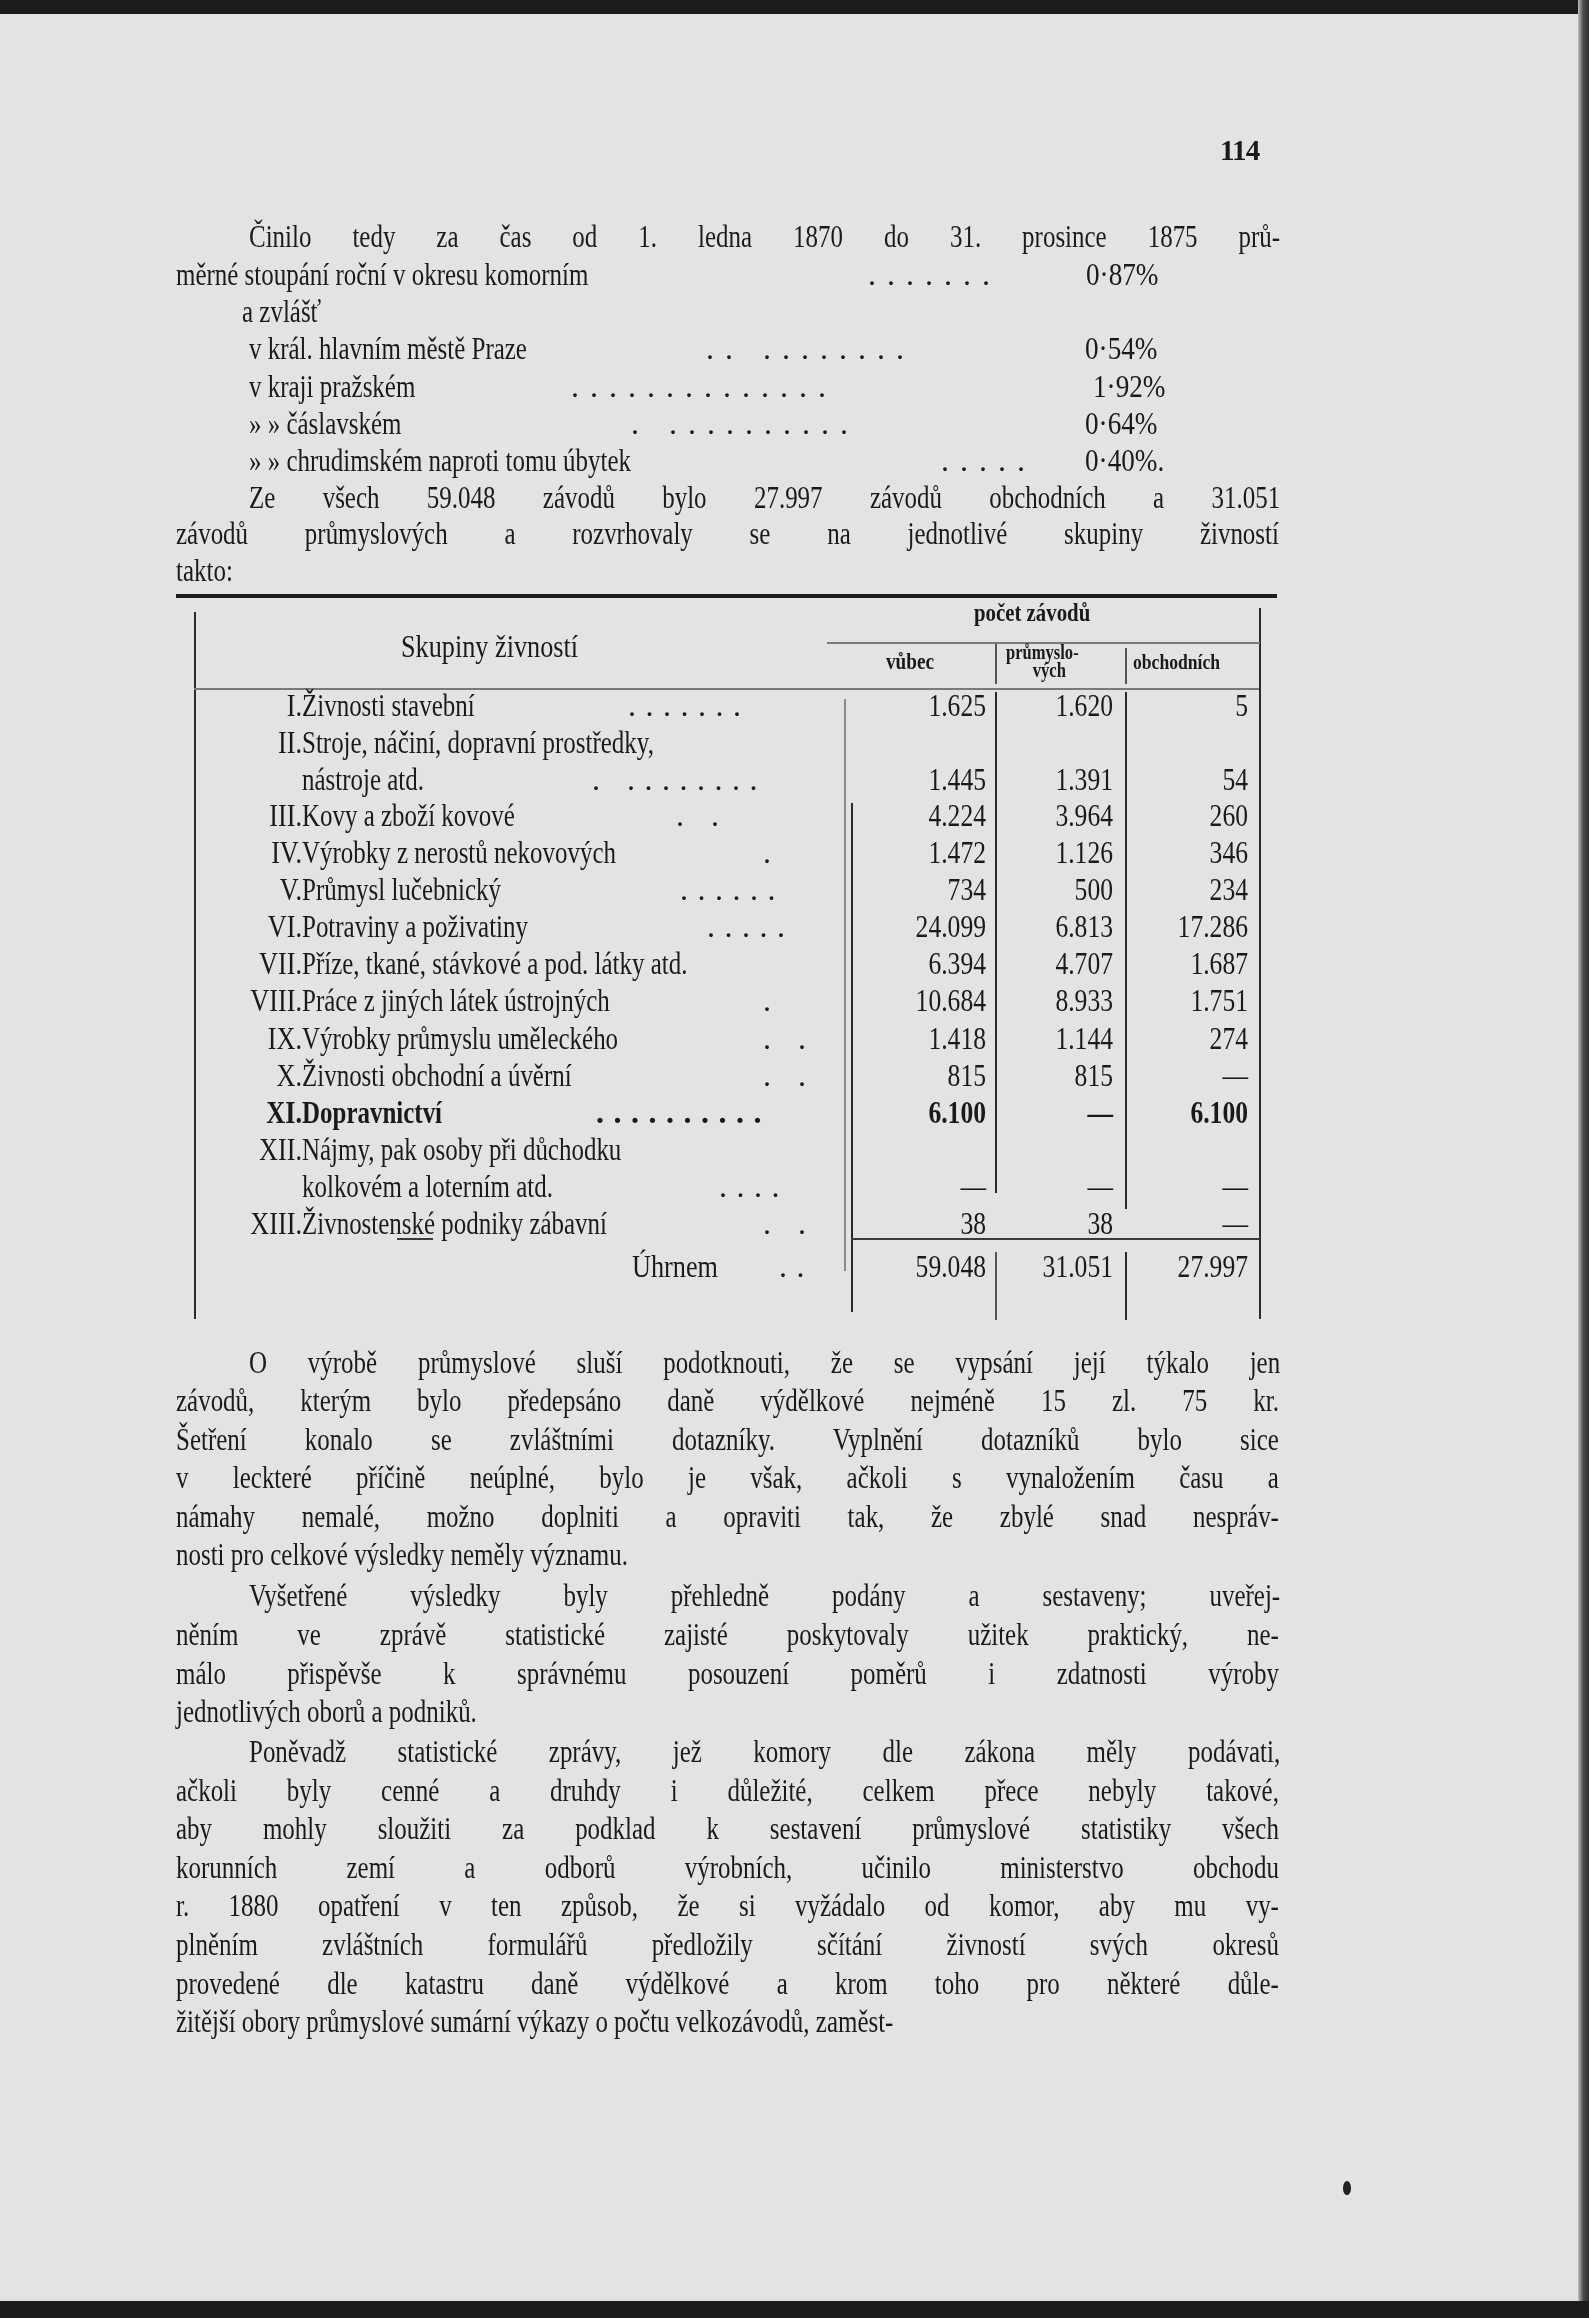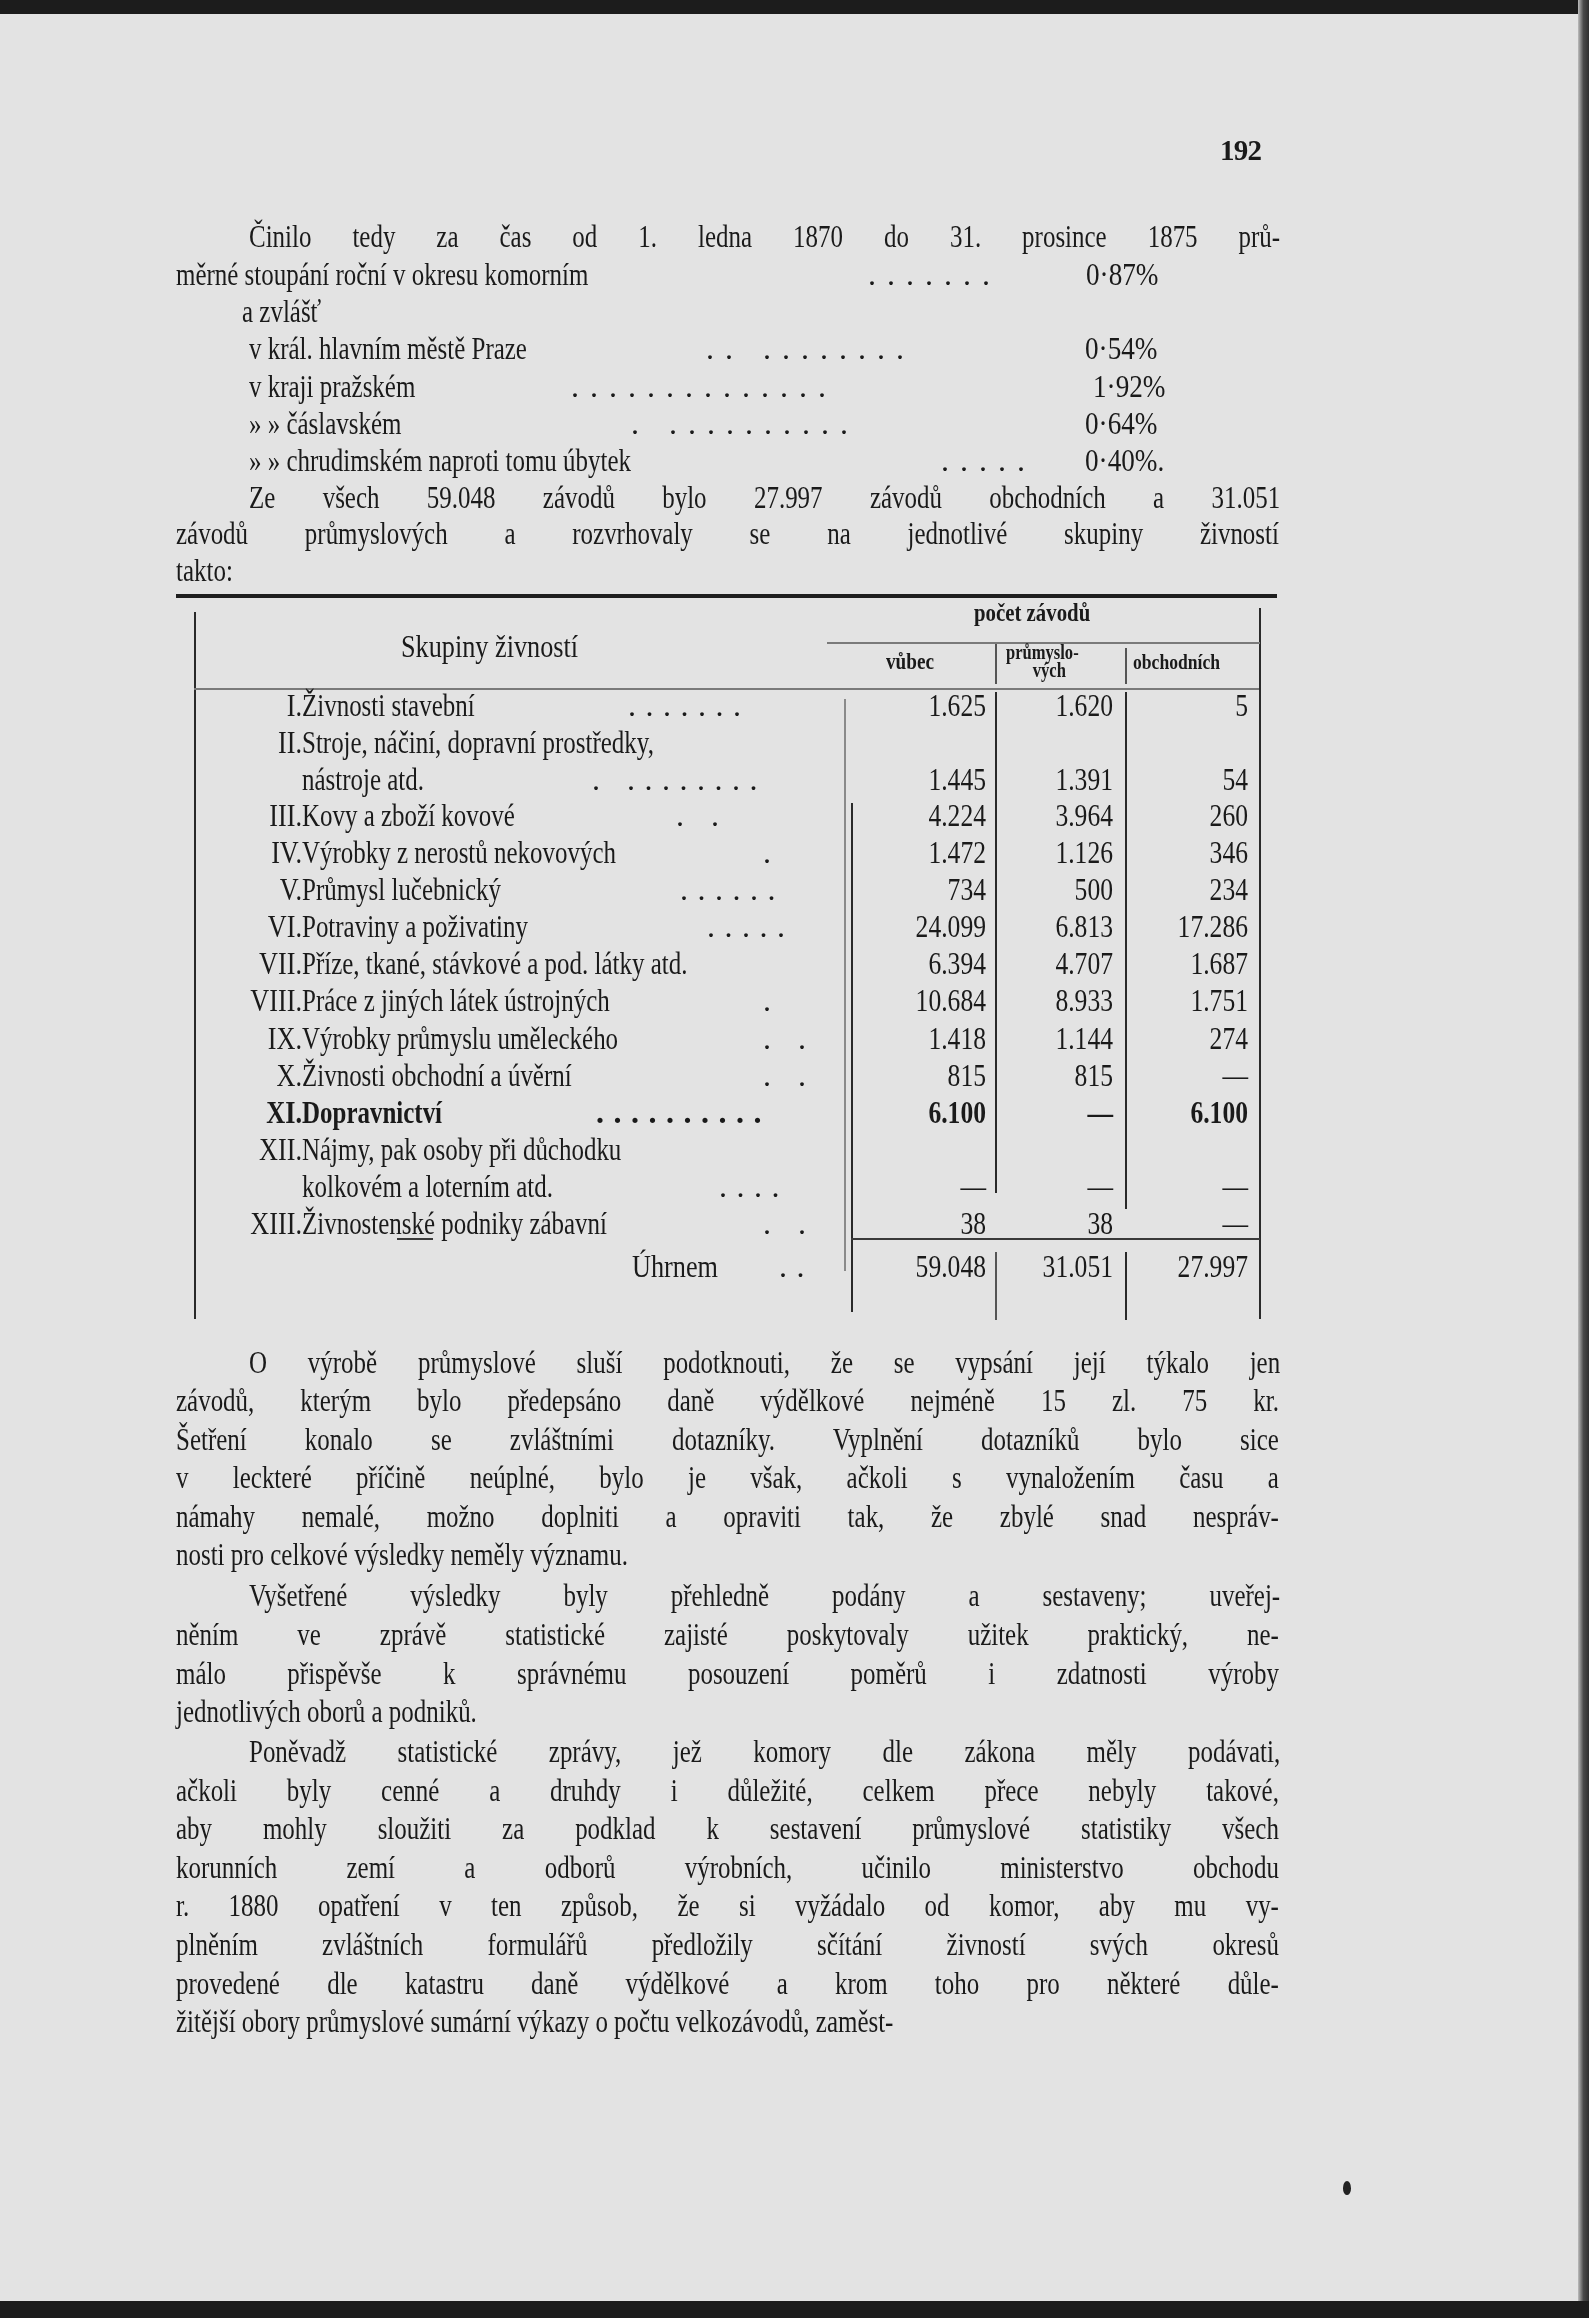--- a/index.html
+++ b/index.html
@@ -47,21 +47,21 @@
   .mark { position: absolute; left: 1343px; top: 2181px; width: 8px; height: 14.3px; border-radius: 50% 50% 45% 45%; background: #222; }
 </style>
 </head>
 <body>
 
 <div class="frame-top"></div>
 <div class="page"></div>
 <div class="frame-right"></div>
 <div class="frame-bottom"></div>
 
-<div class="page-number">192</div>
+<div class="page-number">114</div>
 
 <div class="line" style="left: 249px; top: 216px; width: 1322px; text-align: justify; text-align-last: justify;">Činilo tedy za čas od 1. ledna 1870 do 31. prosince 1875 prů-</div>
 <div class="rate-row" style="left:176px; top:254px;">
   <span class="rate-label" style="left:0;">měrné stoupání roční v okresu komorním</span>
   <span class="rate-dots" style="left:692px;">.......</span>
   <span class="rate-val" style="left:910px;">0·87%</span>
 </div>
 <div class="line" style="left:242px; top:291px;">a zvlášť</div>
 
 <div class="rate-row" style="left:249px; top:328px;">

